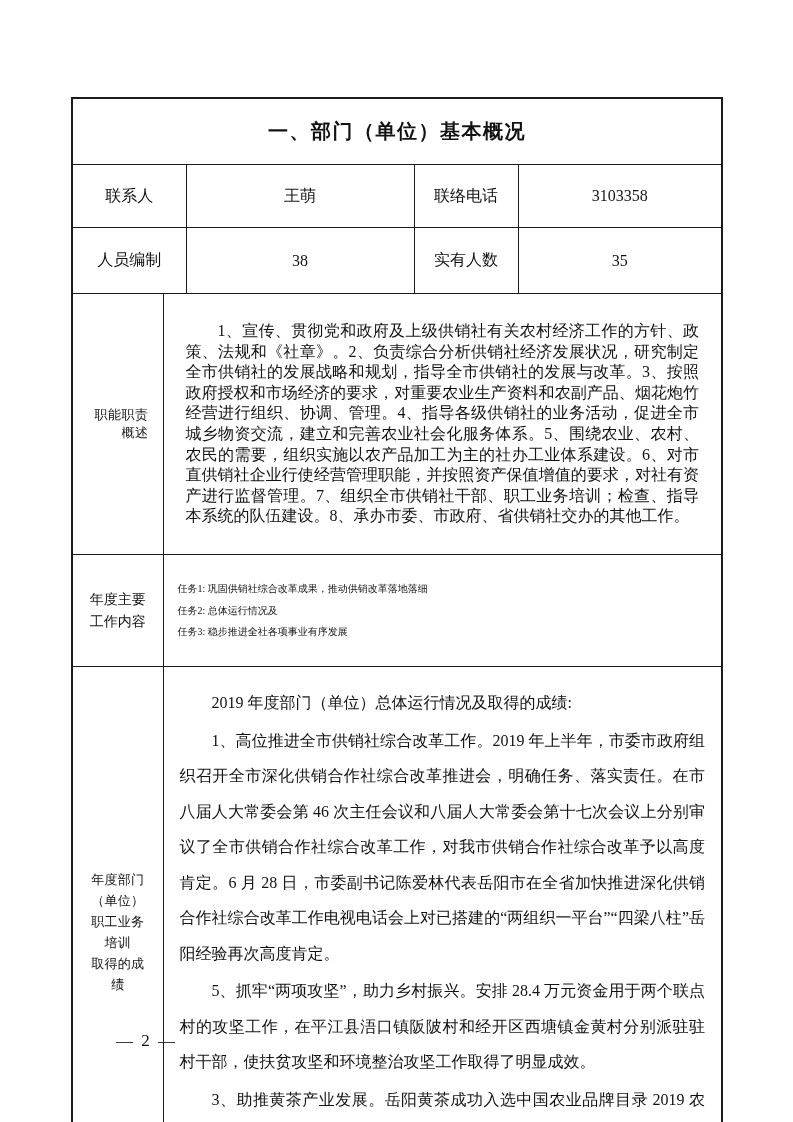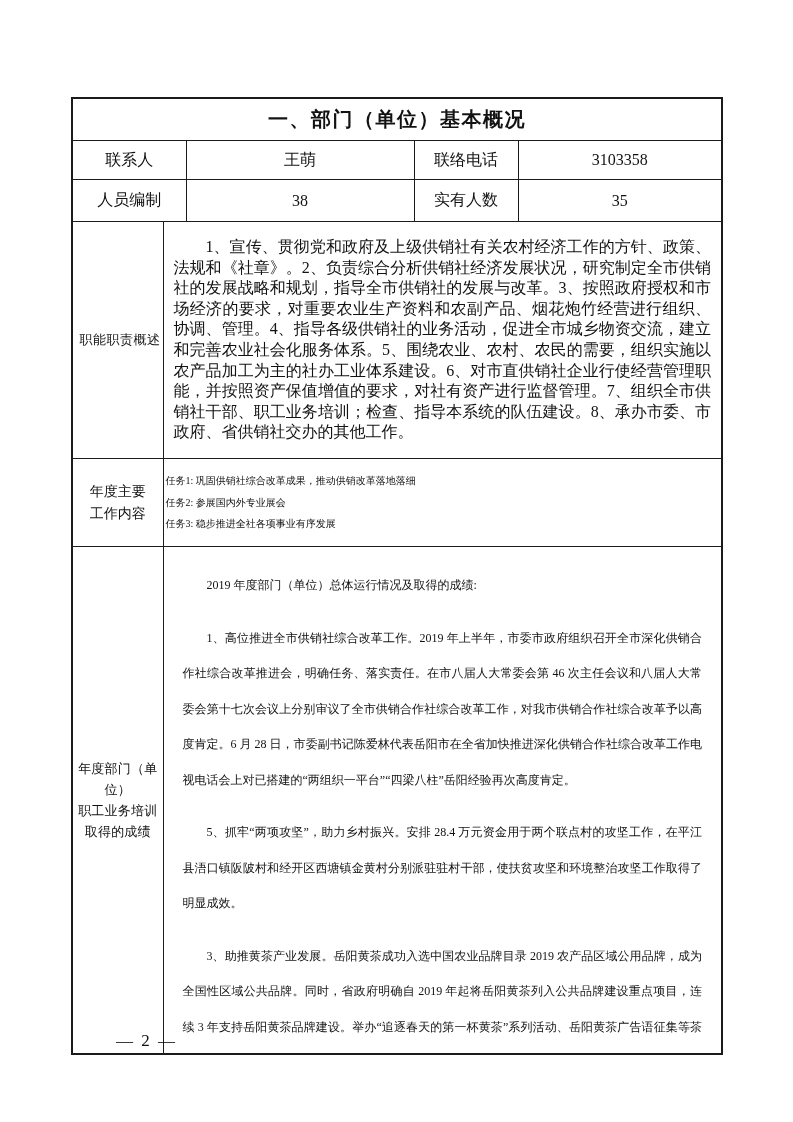--- a/index.html
+++ b/index.html
@@ -16,21 +16,21 @@
     position: absolute;
     left: 71px;
     top: 97px;
     width: 651px;
     border-collapse: collapse;
     table-layout: fixed;
     border: 2px solid #1b1b1b;
   }
   table.main td {
     border: 1.5px solid #1b1b1b;
-    padding: 2px;
+    padding: 14px;
     vertical-align: middle;
     overflow: hidden;
   }
   .title-cell {
     height: 37px;
     text-align: center;
     font-family: "Liberation Sans", "DejaVu Sans", sans-serif;
     font-weight: bold;
     font-size: 20px;
     letter-spacing: 1.5px;
@@ -51,22 +51,22 @@
   }
   .tasks-row td { height: 83px; }
   .tasks-label-cell { font-size: 14px; line-height: 22px; }
   .tasks-cell { vertical-align: top; padding: 5px 8px 0 8px; }
   .task-line { font-size: 10px; line-height: 21.5px; text-align: left; }
   .perf-row td { height: 502px; }
   .perf-label-cell { font-size: 13px; line-height: 21px; letter-spacing: 0.2px; }
   .perf-cell { vertical-align: top; padding: 2px 8px 0 9px; }
   .perf-inner { height: 498px; overflow: hidden; }
   .perf-inner p {
-    margin: 17px;
-    font-size: 12px;
+    margin: 2px;
+    font-size: 16px;
     line-height: 35.5px;
     text-align: justify;
     text-indent: 2em;
   }
   .page-num {
     position: absolute;
     left: 116px;
     top: 1031px;
     font-size: 17px;
     letter-spacing: 2px;
@@ -112,21 +112,21 @@
       </td>
     </tr>
 
     <tr class="tasks-row">
       <td class="lbl tasks-label-cell">
         <div>年度主要</div>
         <div>工作内容</div>
       </td>
       <td colspan="4" class="tasks-cell">
         <div class="task-line">任务1: 巩固供销社综合改革成果，推动供销改革落地落细</div>
-        <div class="task-line">任务2: 参展国内外专业展会</div>
+        <div class="task-line">任务2: 总体运行情况及</div>
         <div class="task-line">任务3: 稳步推进全社各项事业有序发展</div>
       </td>
     </tr>
 
     <tr class="perf-row">
       <td class="lbl perf-label-cell">
         <div>年度部门（单位）</div>
         <div>职工业务培训</div>
         <div>取得的成绩</div>
       </td>

